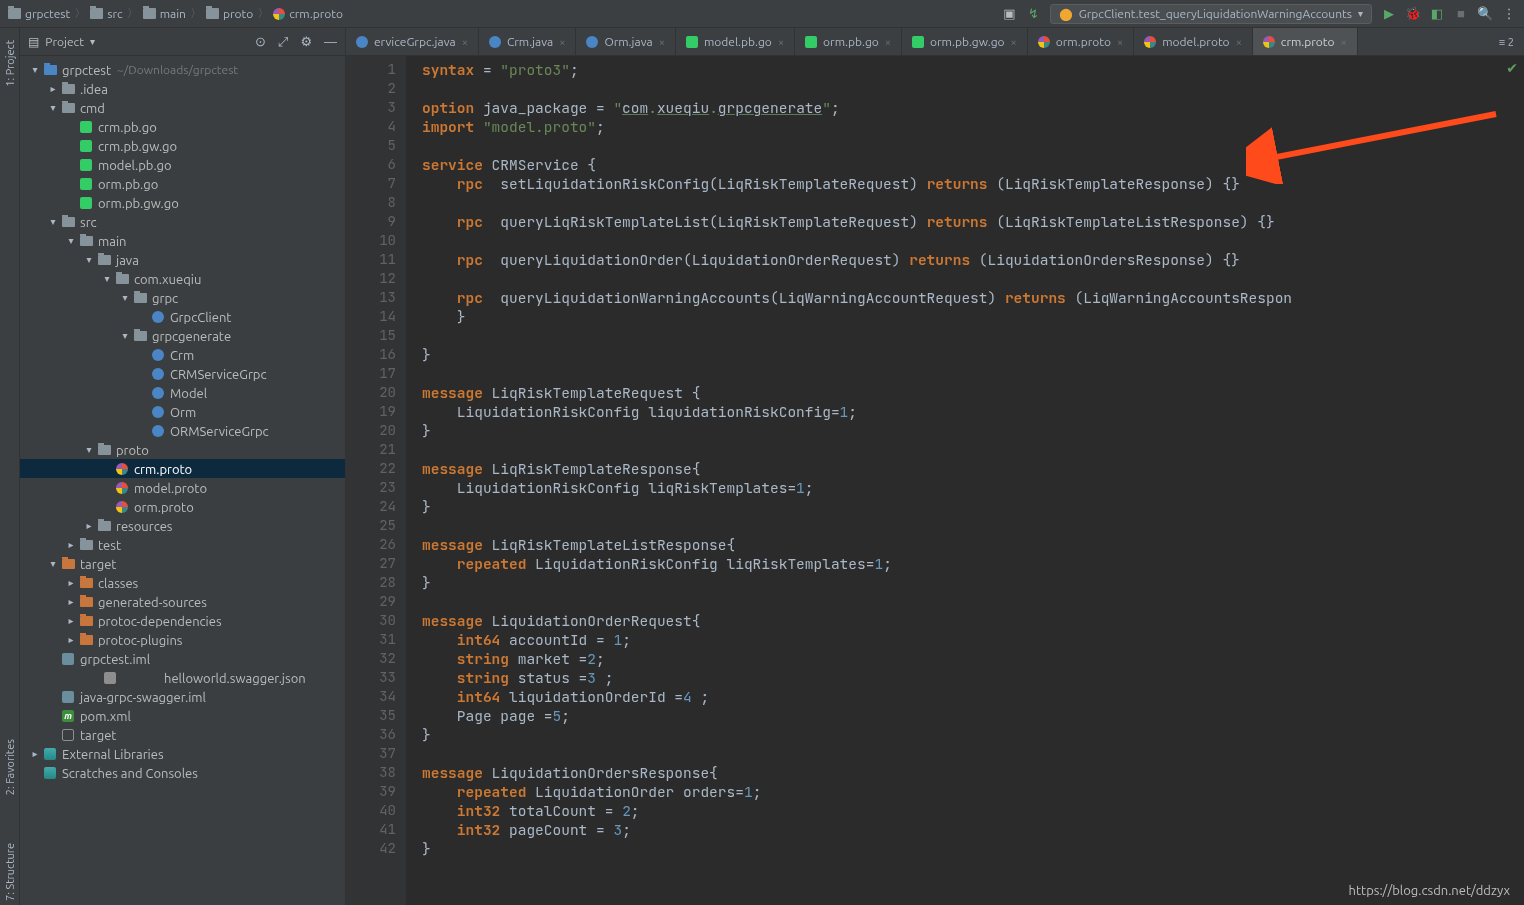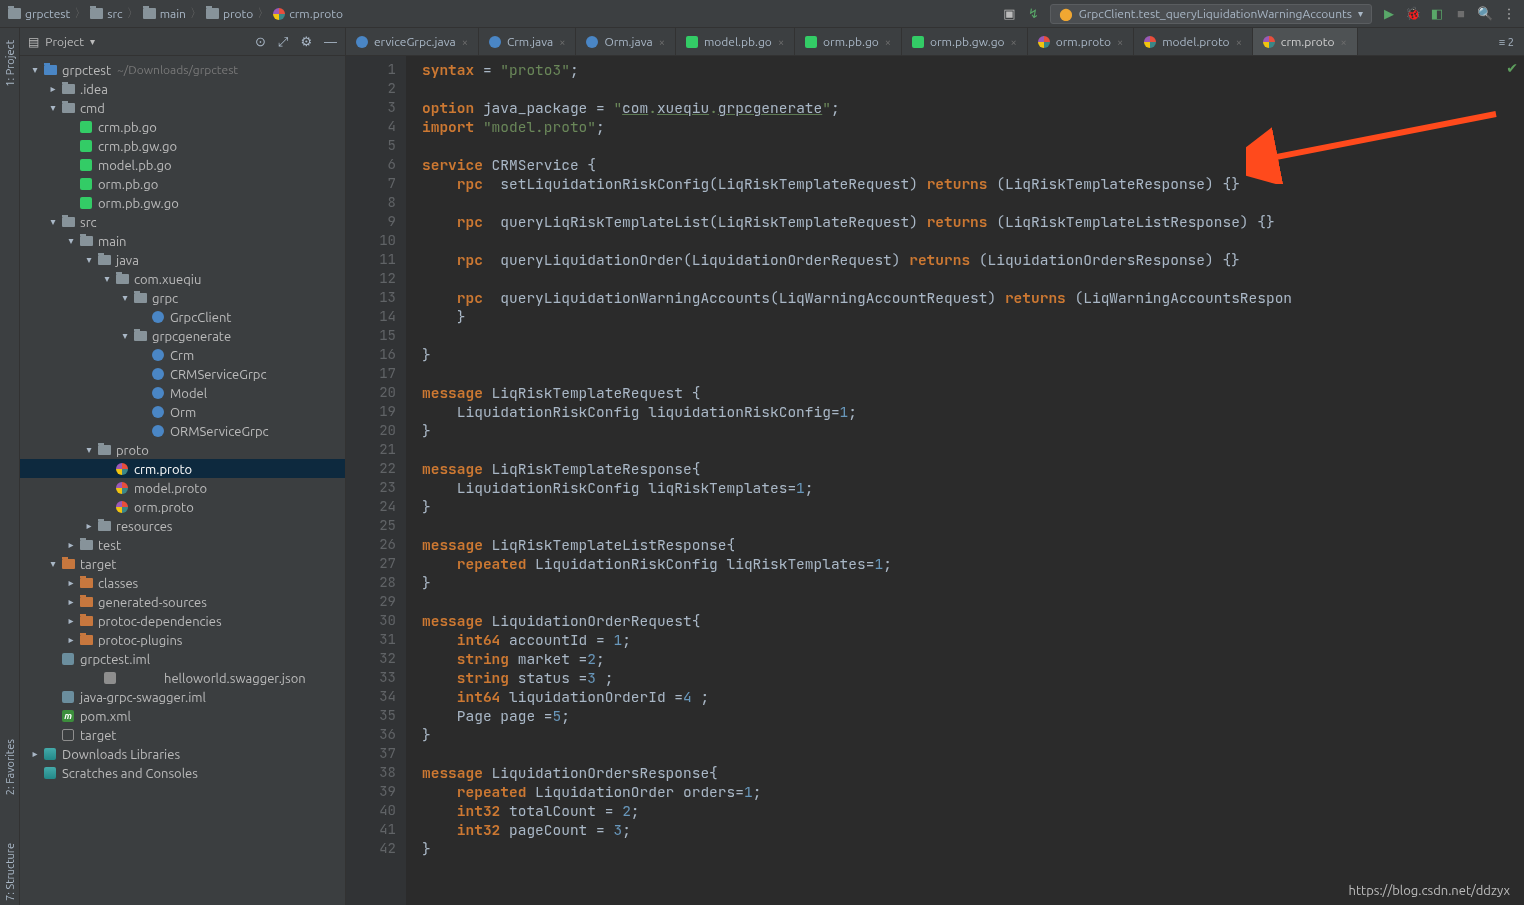--- a/index.html
+++ b/index.html
@@ -389,21 +389,21 @@
           <span class="icon">
             <span class="file-proxy"></span>
           </span>
           <span class="label">target</span>
         </div>
         <div class="tree-row" style="padding-left: 8px;">
           <span class="toggle">▸</span>
           <span class="icon">
             <span class="lib-icon"></span>
           </span>
-          <span class="label">Downloads Libraries</span>
+          <span class="label">External Libraries</span>
         </div>
         <div class="tree-row" style="padding-left: 8px;">
           <span class="toggle"></span>
           <span class="icon">
             <span class="lib-icon"></span>
           </span>
           <span class="label">Scratches and Consoles</span>
         </div>
       </div>
   </div>

